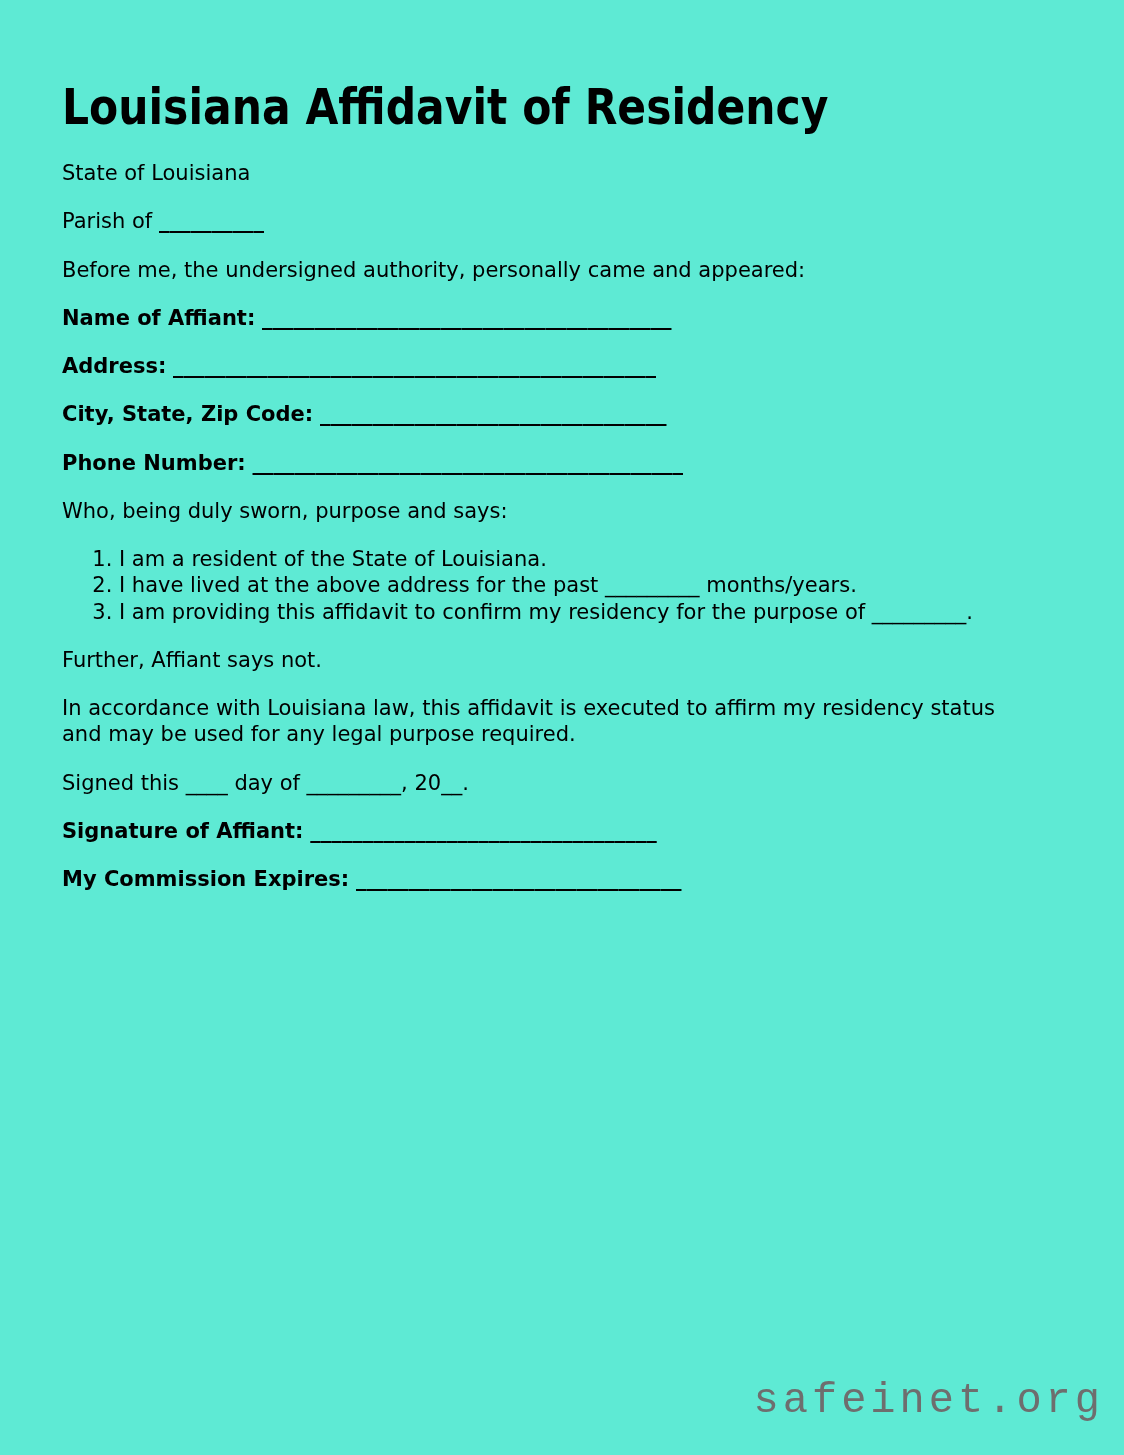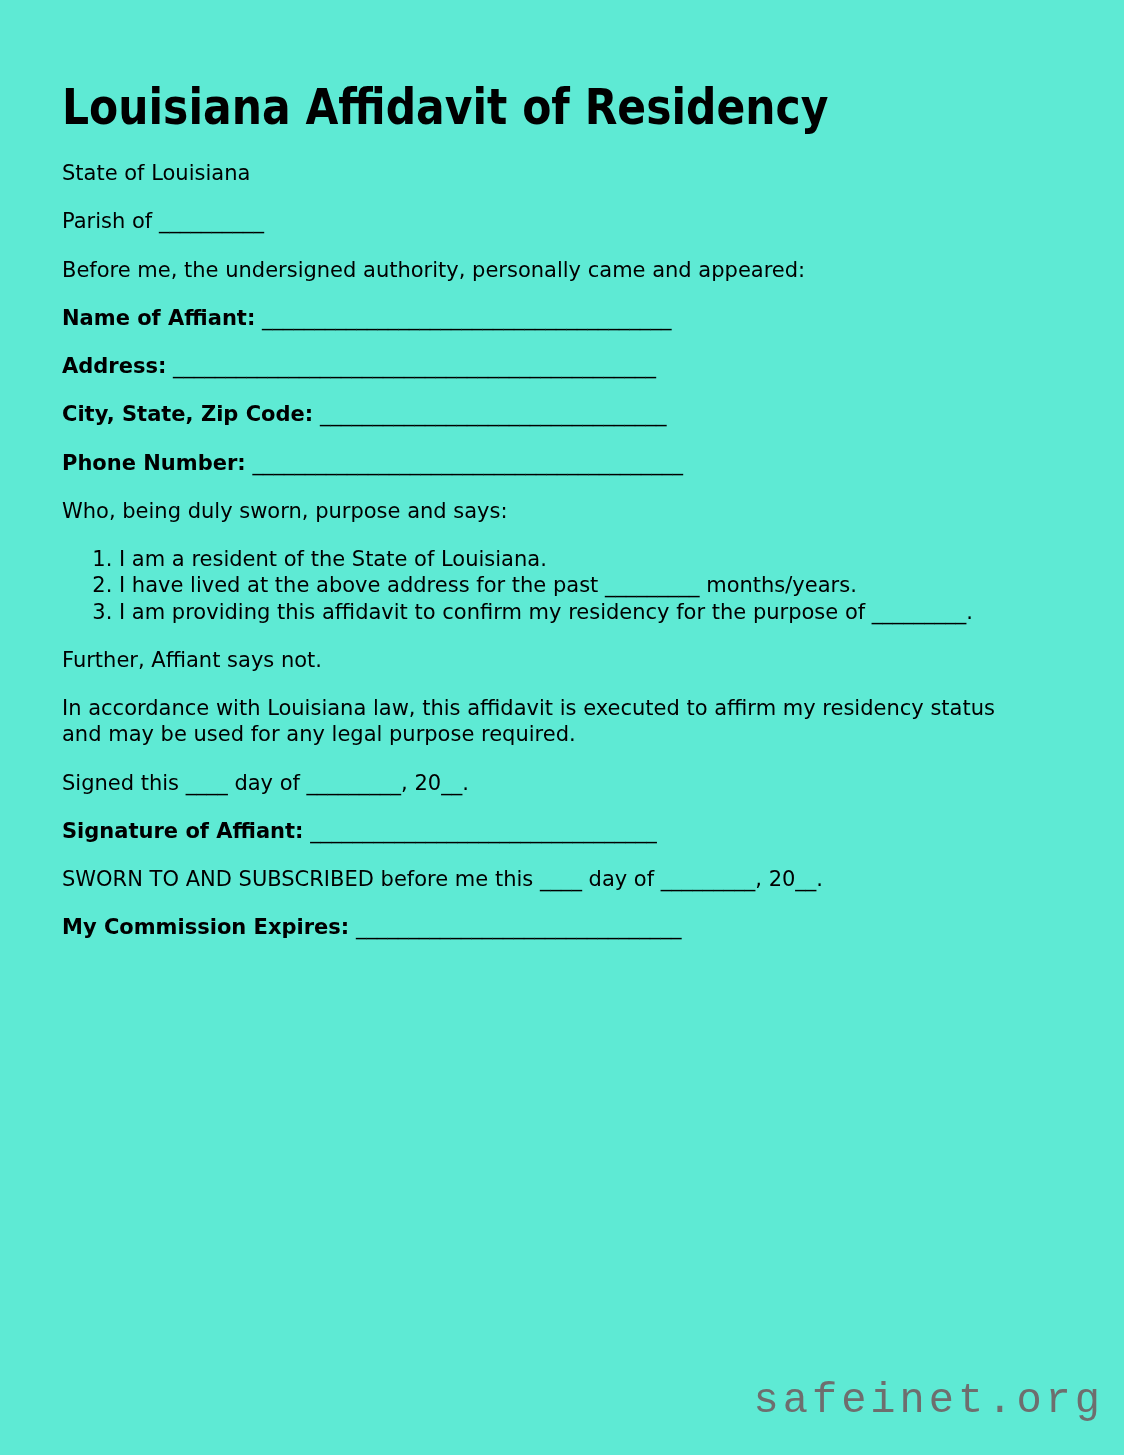--- a/index.html
+++ b/index.html
@@ -32,21 +32,21 @@
   p {
     margin: 0 0 22px 0;
   }
   p.oneline {
     white-space: nowrap;
   }
   .field-label {
     font-weight: bold;
   }
   .blank {
-    font-weight: normal;
+    font-weight: bold;
     letter-spacing: 0;
   }
   ol.statements {
     margin: 0 0 22px 0;
     padding-left: 57px;
     list-style: decimal outside;
   }
   ol.statements li {
     white-space: nowrap;
   }
@@ -91,20 +91,19 @@
   </ol>
 
   <p>Further, Affiant says not.</p>
 
   <p><span class="oneline">In accordance with Louisiana law, this affidavit is executed to affirm my residency status</span><br><span>and may be used for any legal purpose required.</span></p>
 
   <p class="oneline">Signed this ____ day of _________, 20__.</p>
 
   <p class="oneline"><span class="field-label">Signature of Affiant:</span> <span class="blank">_________________________________</span></p>
 
-  <p class="oneline">SWORN TO AND SUBSCRIBED before me this ____ day of _________, 20__.</p>
 
 
   <p class="oneline"><span class="field-label">My Commission Expires:</span> <span class="blank">_______________________________</span></p>
 
   <div class="site-footer" style="color: rgb(110, 110, 110);">safeinet.org</div>
 
 </div>
 
 </body></html>

